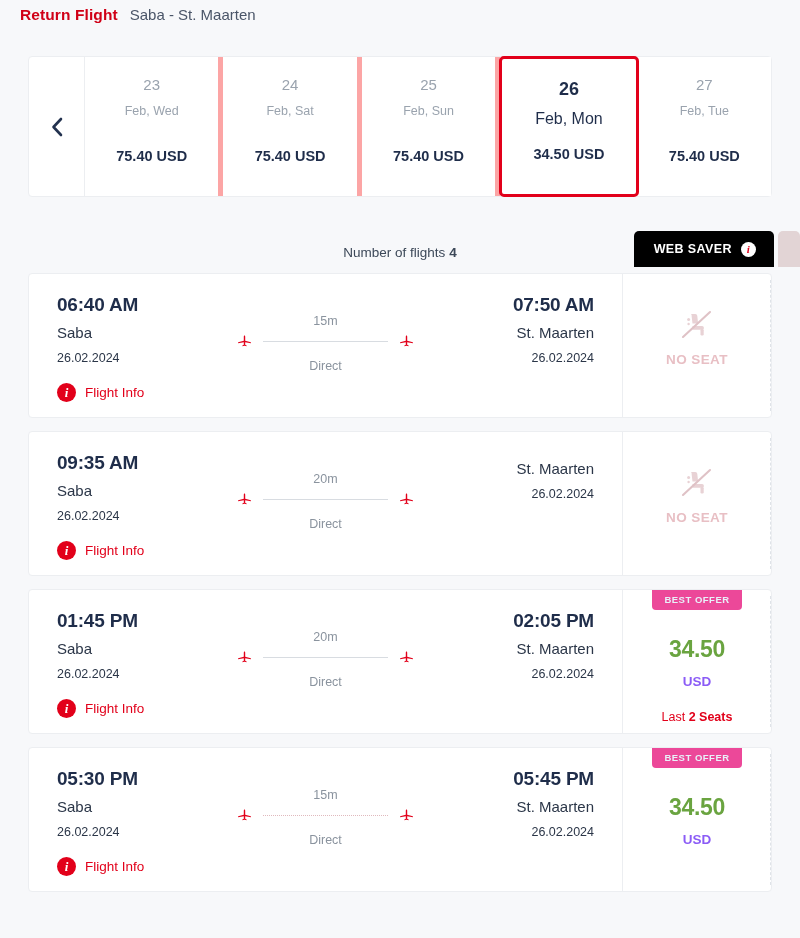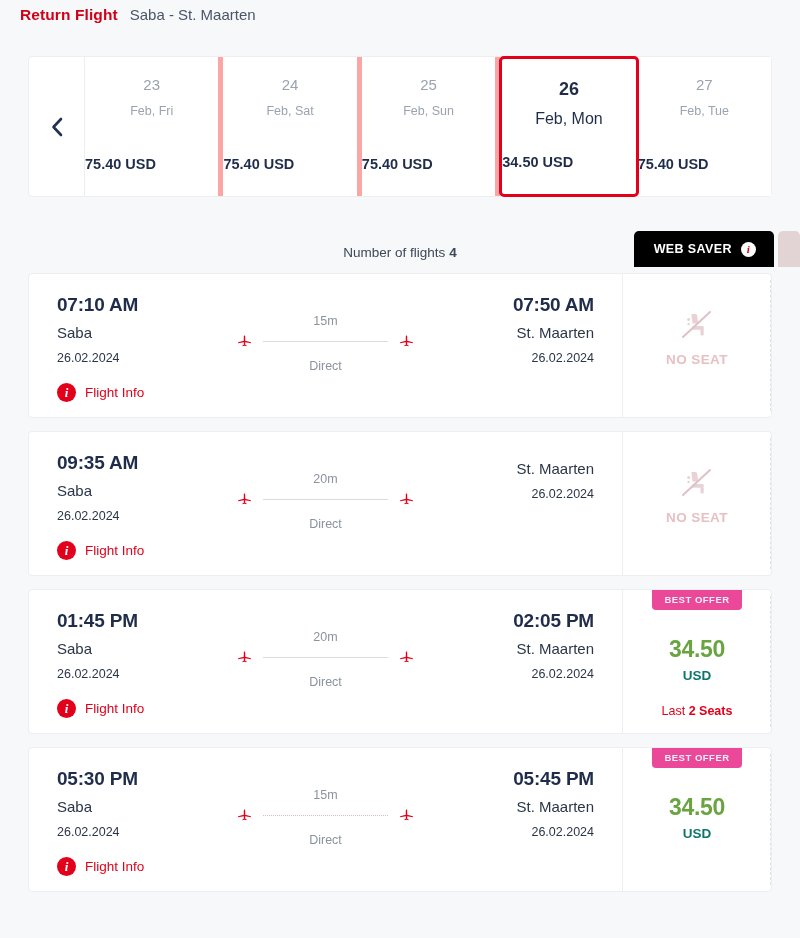--- a/index.html
+++ b/index.html
@@ -44,21 +44,21 @@
     padding-top: 18px;
     position: relative;
     cursor: pointer;
     background: #fff;
   }
   .date-cell:last-child { border-right: none; }
   .dc-day { font-size: 15px; color: #9aa3ae; font-weight: normal; line-height: 1.35; }
   .dc-md  { font-size: 12.5px; color: #9aa3ae; margin-top: 9px; }
   .dc-price {
     font-size: 14.5px; font-weight: bold; color: #1f2d4a;
-    position: absolute; bottom: 24px; left: 0; right: 0; 
+    position: absolute; bottom: 32px; left: 0; right: 0; text-align: center;
   }
   .date-cell.selected {
     border: 3px solid #e2001a;
     border-radius: 5px;
     margin: -1px -1px -1px -1px;
     z-index: 3;
     height: 141px;
   }
   .date-cell.selected .dc-day { color: #1f2d4a; font-size: 18px; font-weight: bold; }
   .date-cell.selected .dc-md  { color: #1f2d4a; font-size: 16px; }
@@ -149,21 +149,21 @@
   .noseat-wrap { display: flex; flex-direction: column; align-items: center; margin-top: 36px; }
   .noseat-label { color: #e8bfc4; font-size: 13.5px; font-weight: bold; letter-spacing: .4px; margin-top: 8px; }
 
   .best-offer {
     background: #ec4899; color: #e8f1f9;
     font-size: 9.5px; font-weight: bold; letter-spacing: .5px;
     padding: 4px 12px 5px; border-radius: 0 0 4px 4px;
     margin-top: 0;
   }
   .price-amt { font-size: 23px; font-weight: bold; color: #6aa440; margin-top: 26px; letter-spacing: -.3px; }
-  .price-cur { font-size: 13.5px; font-weight: bold; color: #0f766e; margin-top: 5px; }
+  .price-cur { font-size: 13.5px; font-weight: bold; color: #8b5cf6; margin-top: 11px; }
   .last-seats { font-size: 12.5px; color: #e2001a; margin-top: 21px; }
   .last-seats b { font-weight: bold; }
 </style>
 </head>
 <body>
 
 <div class="page-header">
   <span class="hdr-title">Return Flight</span>
   <span class="hdr-route">Saba - St. Maarten</span>
 </div>
@@ -172,21 +172,21 @@
   <div class="date-prev">
     <span>
       <svg class="chev" width="16" height="24" viewBox="0 0 16 24" aria-hidden="true">
         <path d="M12 4 L4.5 12 L12 20" fill="none" stroke="#23324f" stroke-width="2.6" stroke-linecap="round" stroke-linejoin="round"></path>
       </svg>
     </span>
   </div>
   <div class="date-cells" id="date-cells">
       <div class="date-cell">
         <div class="dc-day">23</div>
-        <div class="dc-md">Feb, Fri</div>
+        <div class="dc-md">Feb, Wed</div>
         <div class="dc-price">75.40 USD</div>
       </div>
       <div class="date-cell">
         <div class="dc-day">24</div>
         <div class="dc-md">Feb, Sat</div>
         <div class="dc-price">75.40 USD</div>
       </div>
       <div class="date-cell">
         <div class="dc-day">25</div>
         <div class="dc-md">Feb, Sun</div>
@@ -216,21 +216,21 @@
       <span class="info-dot">i</span>
     </div>
     <div class="fare-tab inactive"></div>
   </div>
 </div>
 
 <div class="flight-list" id="flight-list">
     <div class="flight-card">
       <div class="fc-main">
         <div class="endpoint dep">
-          <div class="ep-time">07:10 AM</div>
+          <div class="ep-time">06:40 AM</div>
           <div class="ep-city">Saba</div>
           <div class="ep-date">26.02.2024</div>
           <div class="flight-info">
             <span class="fi-icon">i</span>
             <span class="fi-text">Flight Info</span>
           </div>
         </div>
         <div class="route-mid">
           <div class="rm-dur">15m</div>
           <div class="rm-line">

